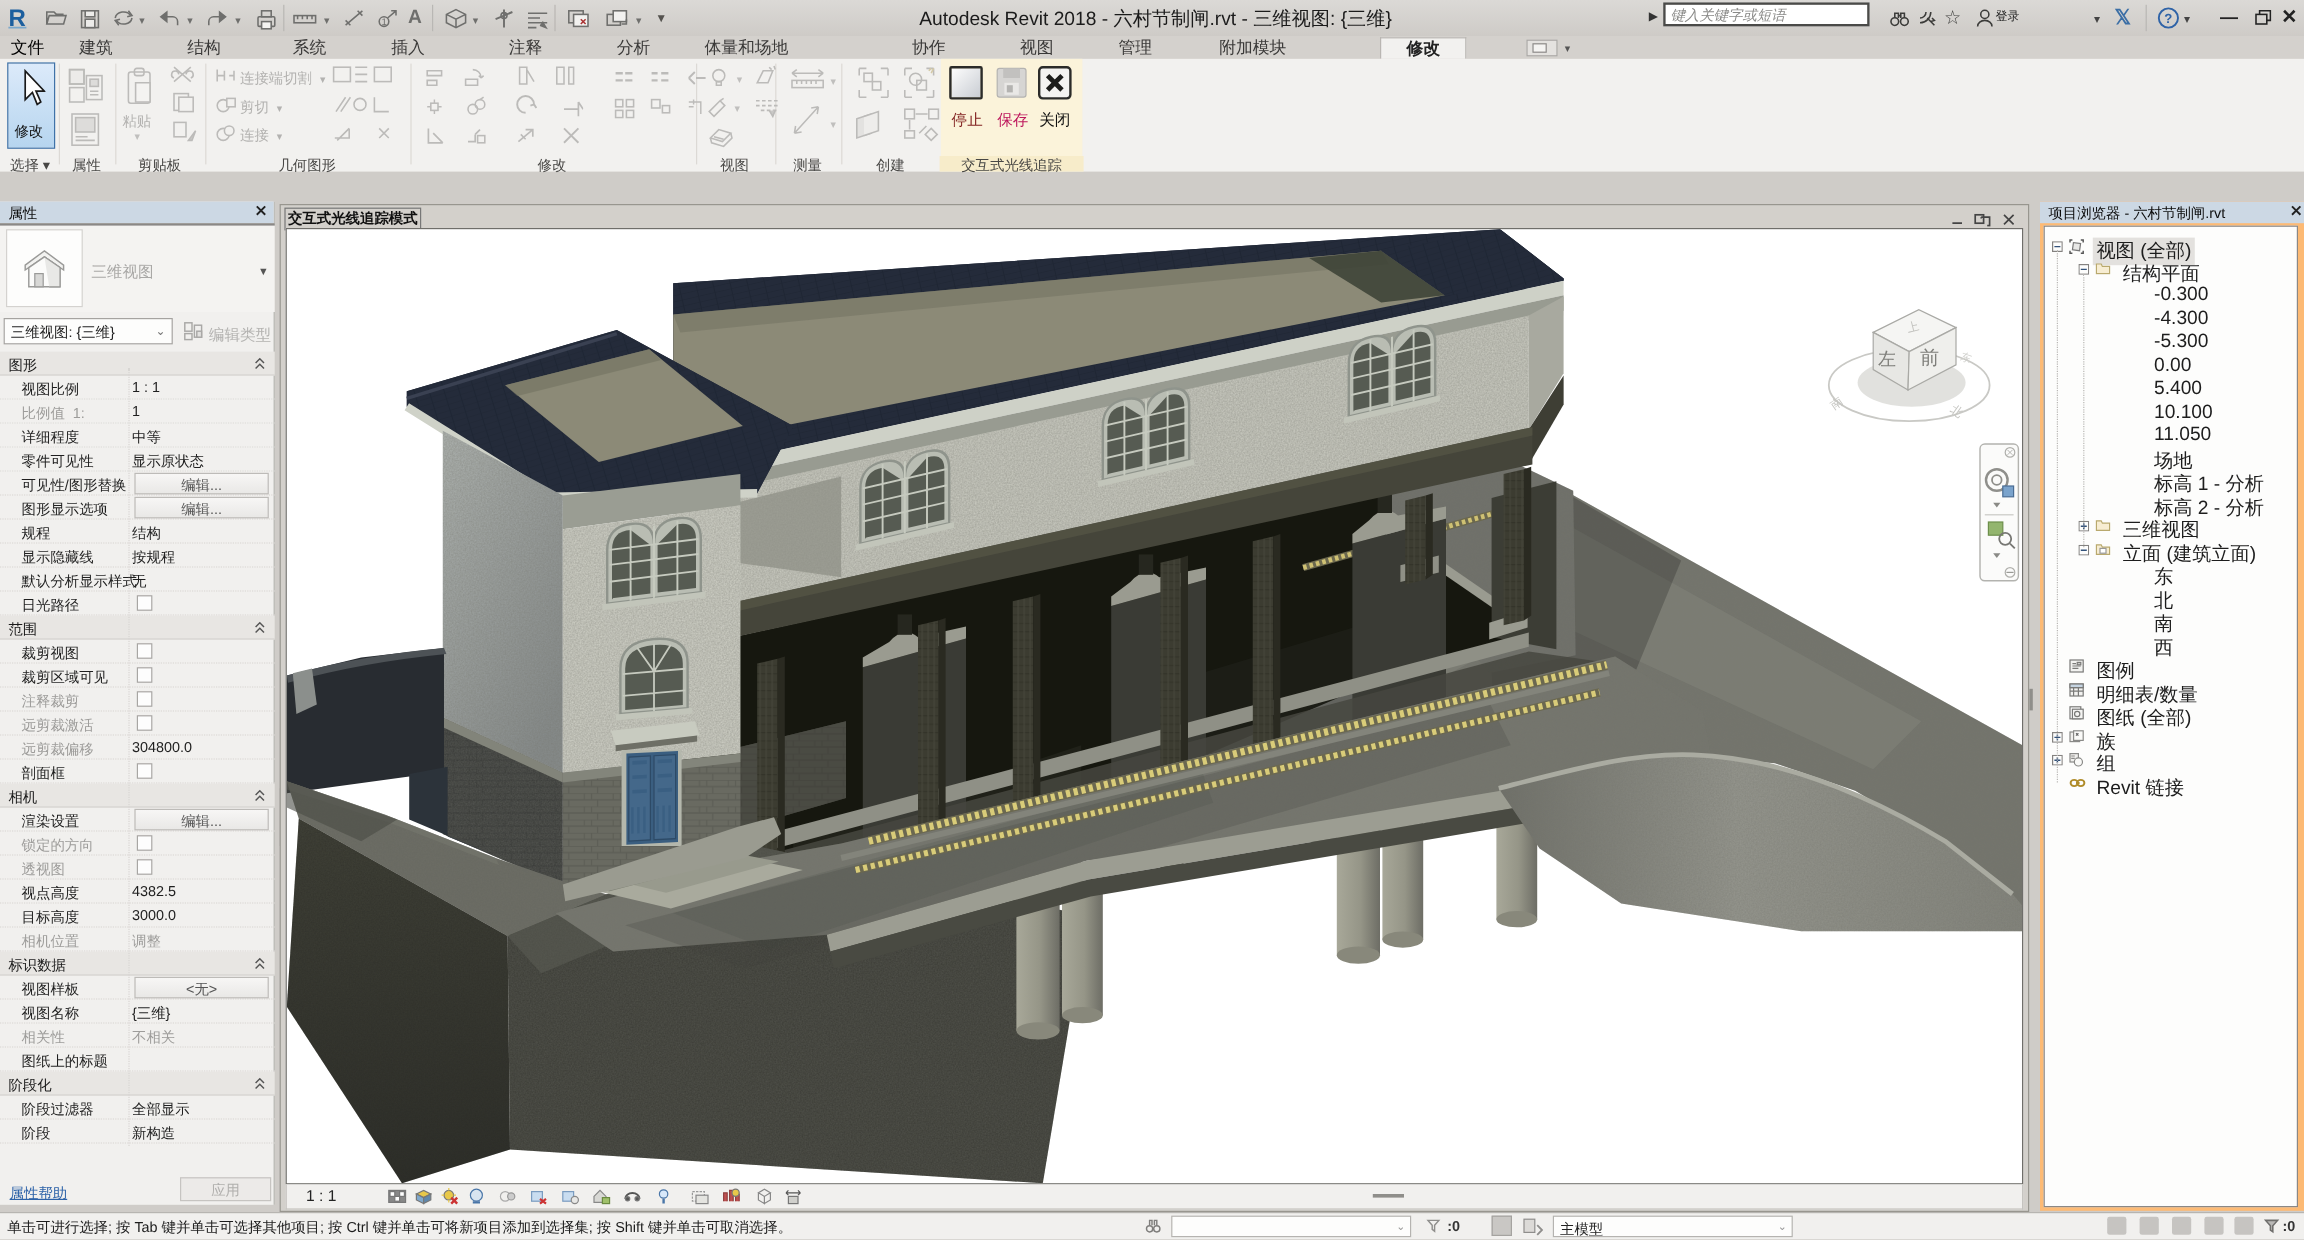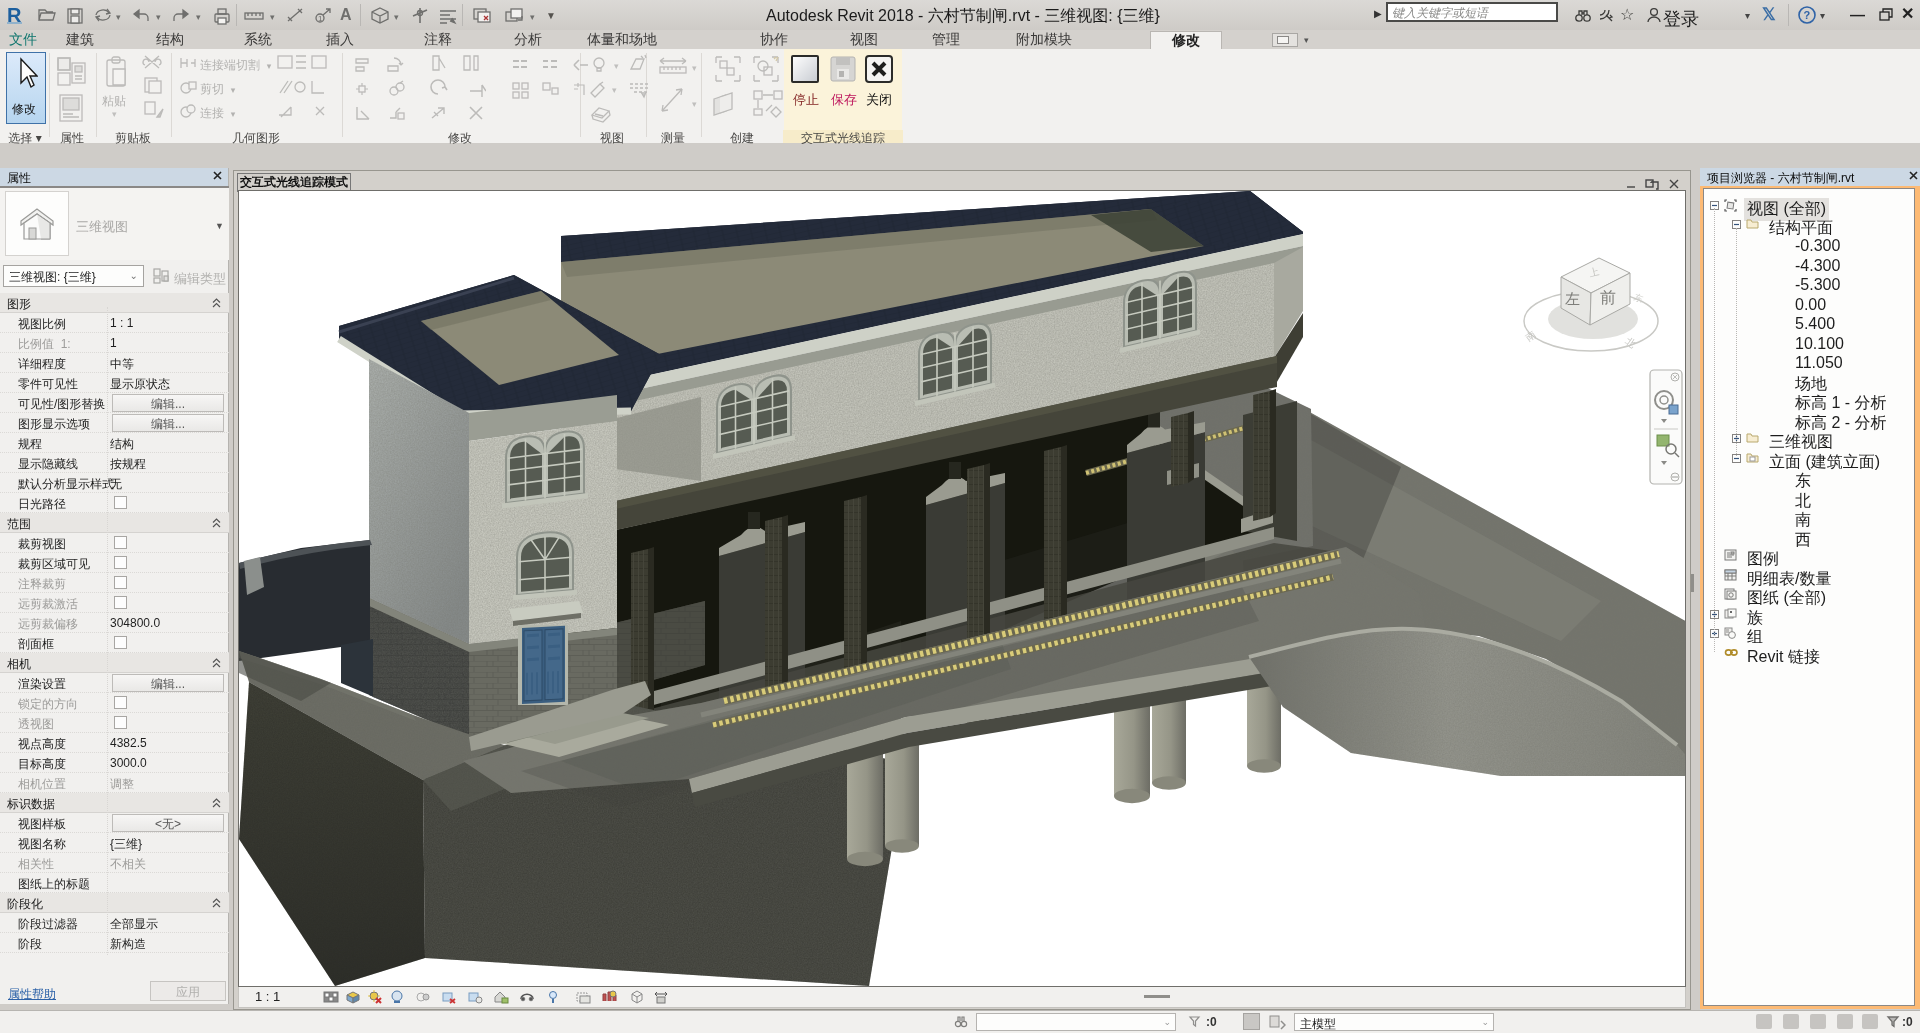--- a/index.html
+++ b/index.html
@@ -114,38 +114,38 @@
       </svg>
       <svg class="ic" style="left:1596px;top:5px" width="20" height="20" viewBox="0 0 20 20" fill="none" stroke="#3c3c3a" stroke-width="1.3">
         <path d="M4 14 a9 9 0 0 0 9 -9 M4 10 a5 5 0 0 0 5 -5"></path>
         <path d="M10 10 l6 6 M13 13 l3 -1 -2 -2"></path>
       </svg>
       <div class="ic" style="left:1620px;top:5px;color:#3c3c3a;font-size:16px">☆</div>
       <svg class="ic" style="left:1644px;top:5px" width="20" height="20" viewBox="0 0 20 20" fill="none" stroke="#3c3c3a" stroke-width="1.3">
         <circle cx="10" cy="7" r="3.4"></circle>
         <path d="M4 17 a6 5 0 0 1 12 0"></path>
       </svg>
-      <div class="ic" style="left:1663px;top:7px;font-size:18px;color:#1d1d1d">登录</div>
+      <div class="ic" style="left:1663px;top:7px;font-size:10px;color:#1d1d1d">登录</div>
       <div class="ic" style="left:1745px;top:10px;color:#444;font-size:10px">▾</div>
       <div class="ic" style="left:1762px;top:4px;font-size:17px;font-weight:bold;color:#3b6ea5;font-family:Liberation Serif">𝕏</div>
       <div class="ic" style="left:1788px;top:4px;width:1px;height:22px;background:#b9b7b4"></div>
       <svg class="ic" style="left:1797px;top:5px" width="20" height="20" viewBox="0 0 20 20">
         <circle cx="10" cy="10" r="8" fill="none" stroke="#2f63a7" stroke-width="1.6"></circle>
         <text x="6.5" y="14" font-size="11" fill="#2f63a7" font-weight="bold">?</text>
       </svg>
       <div class="ic" style="left:1820px;top:10px;color:#444;font-size:10px">▾</div>
       <div class="ic" style="left:1850px;top:6px;font-size:15px;color:#222;font-weight:bold">―</div>
       <svg class="ic" style="left:1875px;top:6px" width="18" height="18" viewBox="0 0 18 18" fill="none" stroke="#222" stroke-width="1.3">
         <rect x="5" y="6" width="9" height="8"></rect>
         <path d="M8 6 V3 h9 v8 h-3"></path>
       </svg>
       <div class="ic" style="left:1901px;top:4px;font-size:16px;color:#222;font-weight:bold">✕</div>
     </div>
 <div id="tabrow" class="abs">
-      <div class="tab" style="left:8px;width:30px;color:#0f766e;">文件</div>
+      <div class="tab" style="left:8px;width:30px;color:#000000;">文件</div>
       <div class="tab" style="left:62px;width:36px;">建筑</div>
       <div class="tab" style="left:152px;width:36px;">结构</div>
       <div class="tab" style="left:240px;width:36px;">系统</div>
       <div class="tab" style="left:322px;width:36px;">插入</div>
       <div class="tab" style="left:420px;width:36px;">注释</div>
       <div class="tab" style="left:510px;width:36px;">分析</div>
       <div class="tab" style="left:586px;width:72px;">体量和场地</div>
       <div class="tab" style="left:756px;width:36px;">协作</div>
       <div class="tab" style="left:846px;width:36px;">视图</div>
       <div class="tab" style="left:928px;width:36px;">管理</div>
@@ -960,20 +960,21 @@
       <svg class="ic" style="left:24px;top:479px" width="15" height="11" viewBox="0 0 15 11" fill="none" stroke="#b08c2a" stroke-width="1.6">
         <ellipse cx="4.5" cy="5.5" rx="3" ry="2.6"></ellipse>
         <ellipse cx="10" cy="5.5" rx="3" ry="2.6"></ellipse>
         <path d="M6 5.5 h3"></path>
       </svg>
       <div class="titem" style="left:44px;top:478px;padding:1px 3px">Revit 链接</div>
       <div class="ic" style="left:14px;top:40px;width:1px;height:444px;border-left:1px dotted #b9b7b4"></div>
       <div class="ic" style="left:36px;top:60px;width:1px;height:228px;border-left:1px dotted #b9b7b4"></div>
     </div>
 <div id="statusbar" class="abs">
+      <div class="ic" style="left:6px;top:4px;font-size:12px;color:#1c1c1c">单击可进行选择; 按 Tab 键并单击可选择其他项目; 按 Ctrl 键并单击可将新项目添加到选择集; 按 Shift 键并单击可取消选择。</div>
       <svg class="ic" style="left:952px;top:3px" width="18" height="16" viewBox="0 0 18 16" fill="none" stroke="#7f7e7c" stroke-width="1.2">
         <circle cx="6" cy="10" r="2.6"></circle>
         <circle cx="12" cy="10" r="2.6"></circle>
         <path d="M6 7 V3 h2 v4 M12 7 V3 h-2 v4"></path>
       </svg>
       <div class="ic" style="left:976px;top:2px;width:200px;height:18px;background:#fdfdfc;border:1px solid #b5b3b0">
         <span style="position:absolute;right:4px;top:3px;color:#999;font-size:9px">⌄</span>
       </div>
       <svg class="ic" style="left:1188px;top:3px" width="16" height="16" viewBox="0 0 16 16" fill="none" stroke="#8f8e8c" stroke-width="1.2">
         <path d="M2 3 h9 l-3.5 4 v5 l-2 -1.5 v-3.5 Z"></path>

